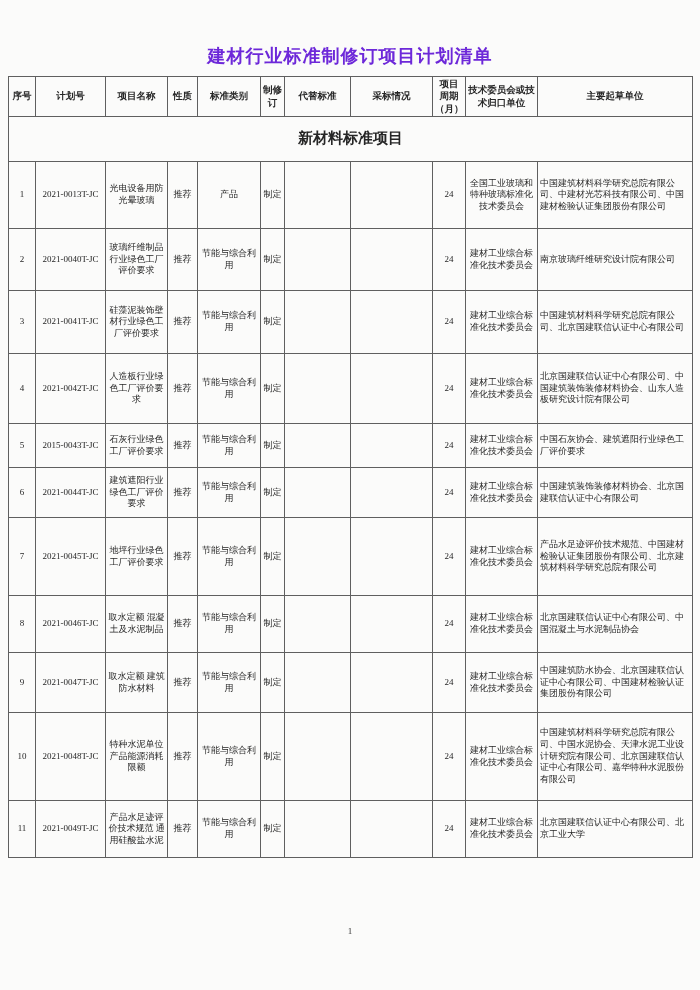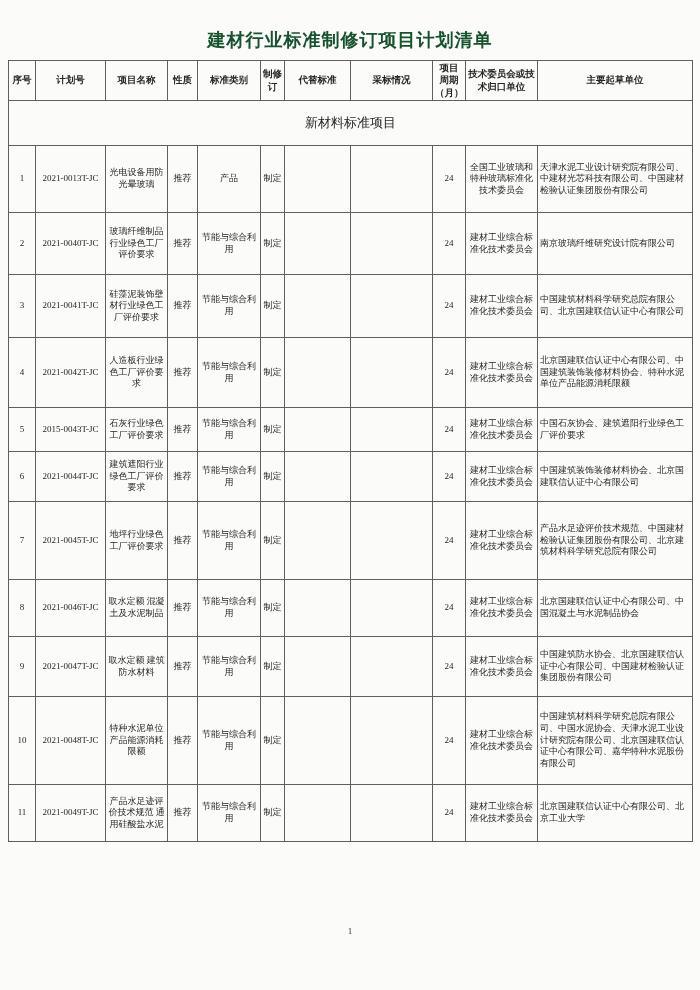--- a/index.html
+++ b/index.html
@@ -10,26 +10,26 @@
     color: #262626;
   }
   .page {
     position: relative;
     width: 700px;
     height: 990px;
     overflow: hidden;
   }
   .title {
     margin: 0;
-    padding-top: 28px;
+    padding-top: 44px;
     text-align: center;
     font-size: 18px;
     font-weight: bold;
     letter-spacing: 1px;
-    color: #14532d;
+    color: #6d28d9;
   }
   table.plan-table {
     border-collapse: collapse;
     table-layout: fixed;
     width: 684px;
     margin: 8px 0 0 8px;
   }
   .plan-table th, .plan-table td {
     border: 1px solid #5f5f5f;
     padding: 1px 2px;
@@ -38,22 +38,22 @@
     font-size: 9px;
     line-height: 1.3;
     word-break: break-all;
     overflow: hidden;
   }
   .plan-table th {
     font-weight: bold;
     font-size: 9.5px;
   }
   .plan-table tr.section-row td {
-    font-weight: normal;
-    font-size: 13px;
+    font-weight: bold;
+    font-size: 15px;
     margin-top: 40px;
   }
   .plan-table td.left {
     text-align: left;
   }
   .footer-pagenum {
     position: absolute;
     left: 0;
     top: 926px;
     width: 700px;
@@ -106,21 +106,21 @@
         <td>1</td>
         <td>2021-0013T-JC</td>
         <td>光电设备用防光晕玻璃</td>
         <td>推荐</td>
         <td>产品</td>
         <td>制定</td>
         <td></td>
         <td></td>
         <td>24</td>
         <td>全国工业玻璃和特种玻璃标准化技术委员会</td>
-        <td class="left">天津水泥工业设计研究院有限公司、中建材光芯科技有限公司、中国建材检验认证集团股份有限公司</td>
+        <td class="left">中国建筑材料科学研究总院有限公司、中建材光芯科技有限公司、中国建材检验认证集团股份有限公司</td>
       </tr>
       <tr style="height:62px">
         <td>2</td>
         <td>2021-0040T-JC</td>
         <td>玻璃纤维制品行业绿色工厂评价要求</td>
         <td>推荐</td>
         <td>节能与综合利用</td>
         <td>制定</td>
         <td></td>
         <td></td>
@@ -145,21 +145,21 @@
         <td>4</td>
         <td>2021-0042T-JC</td>
         <td>人造板行业绿色工厂评价要求</td>
         <td>推荐</td>
         <td>节能与综合利用</td>
         <td>制定</td>
         <td></td>
         <td></td>
         <td>24</td>
         <td>建材工业综合标准化技术委员会</td>
-        <td class="left">北京国建联信认证中心有限公司、中国建筑装饰装修材料协会、特种水泥单位产品能源消耗限额</td>
+        <td class="left">北京国建联信认证中心有限公司、中国建筑装饰装修材料协会、山东人造板研究设计院有限公司</td>
       </tr>
       <tr style="height:44px">
         <td>5</td>
         <td>2015-0043T-JC</td>
         <td>石灰行业绿色工厂评价要求</td>
         <td>推荐</td>
         <td>节能与综合利用</td>
         <td>制定</td>
         <td></td>
         <td></td>

